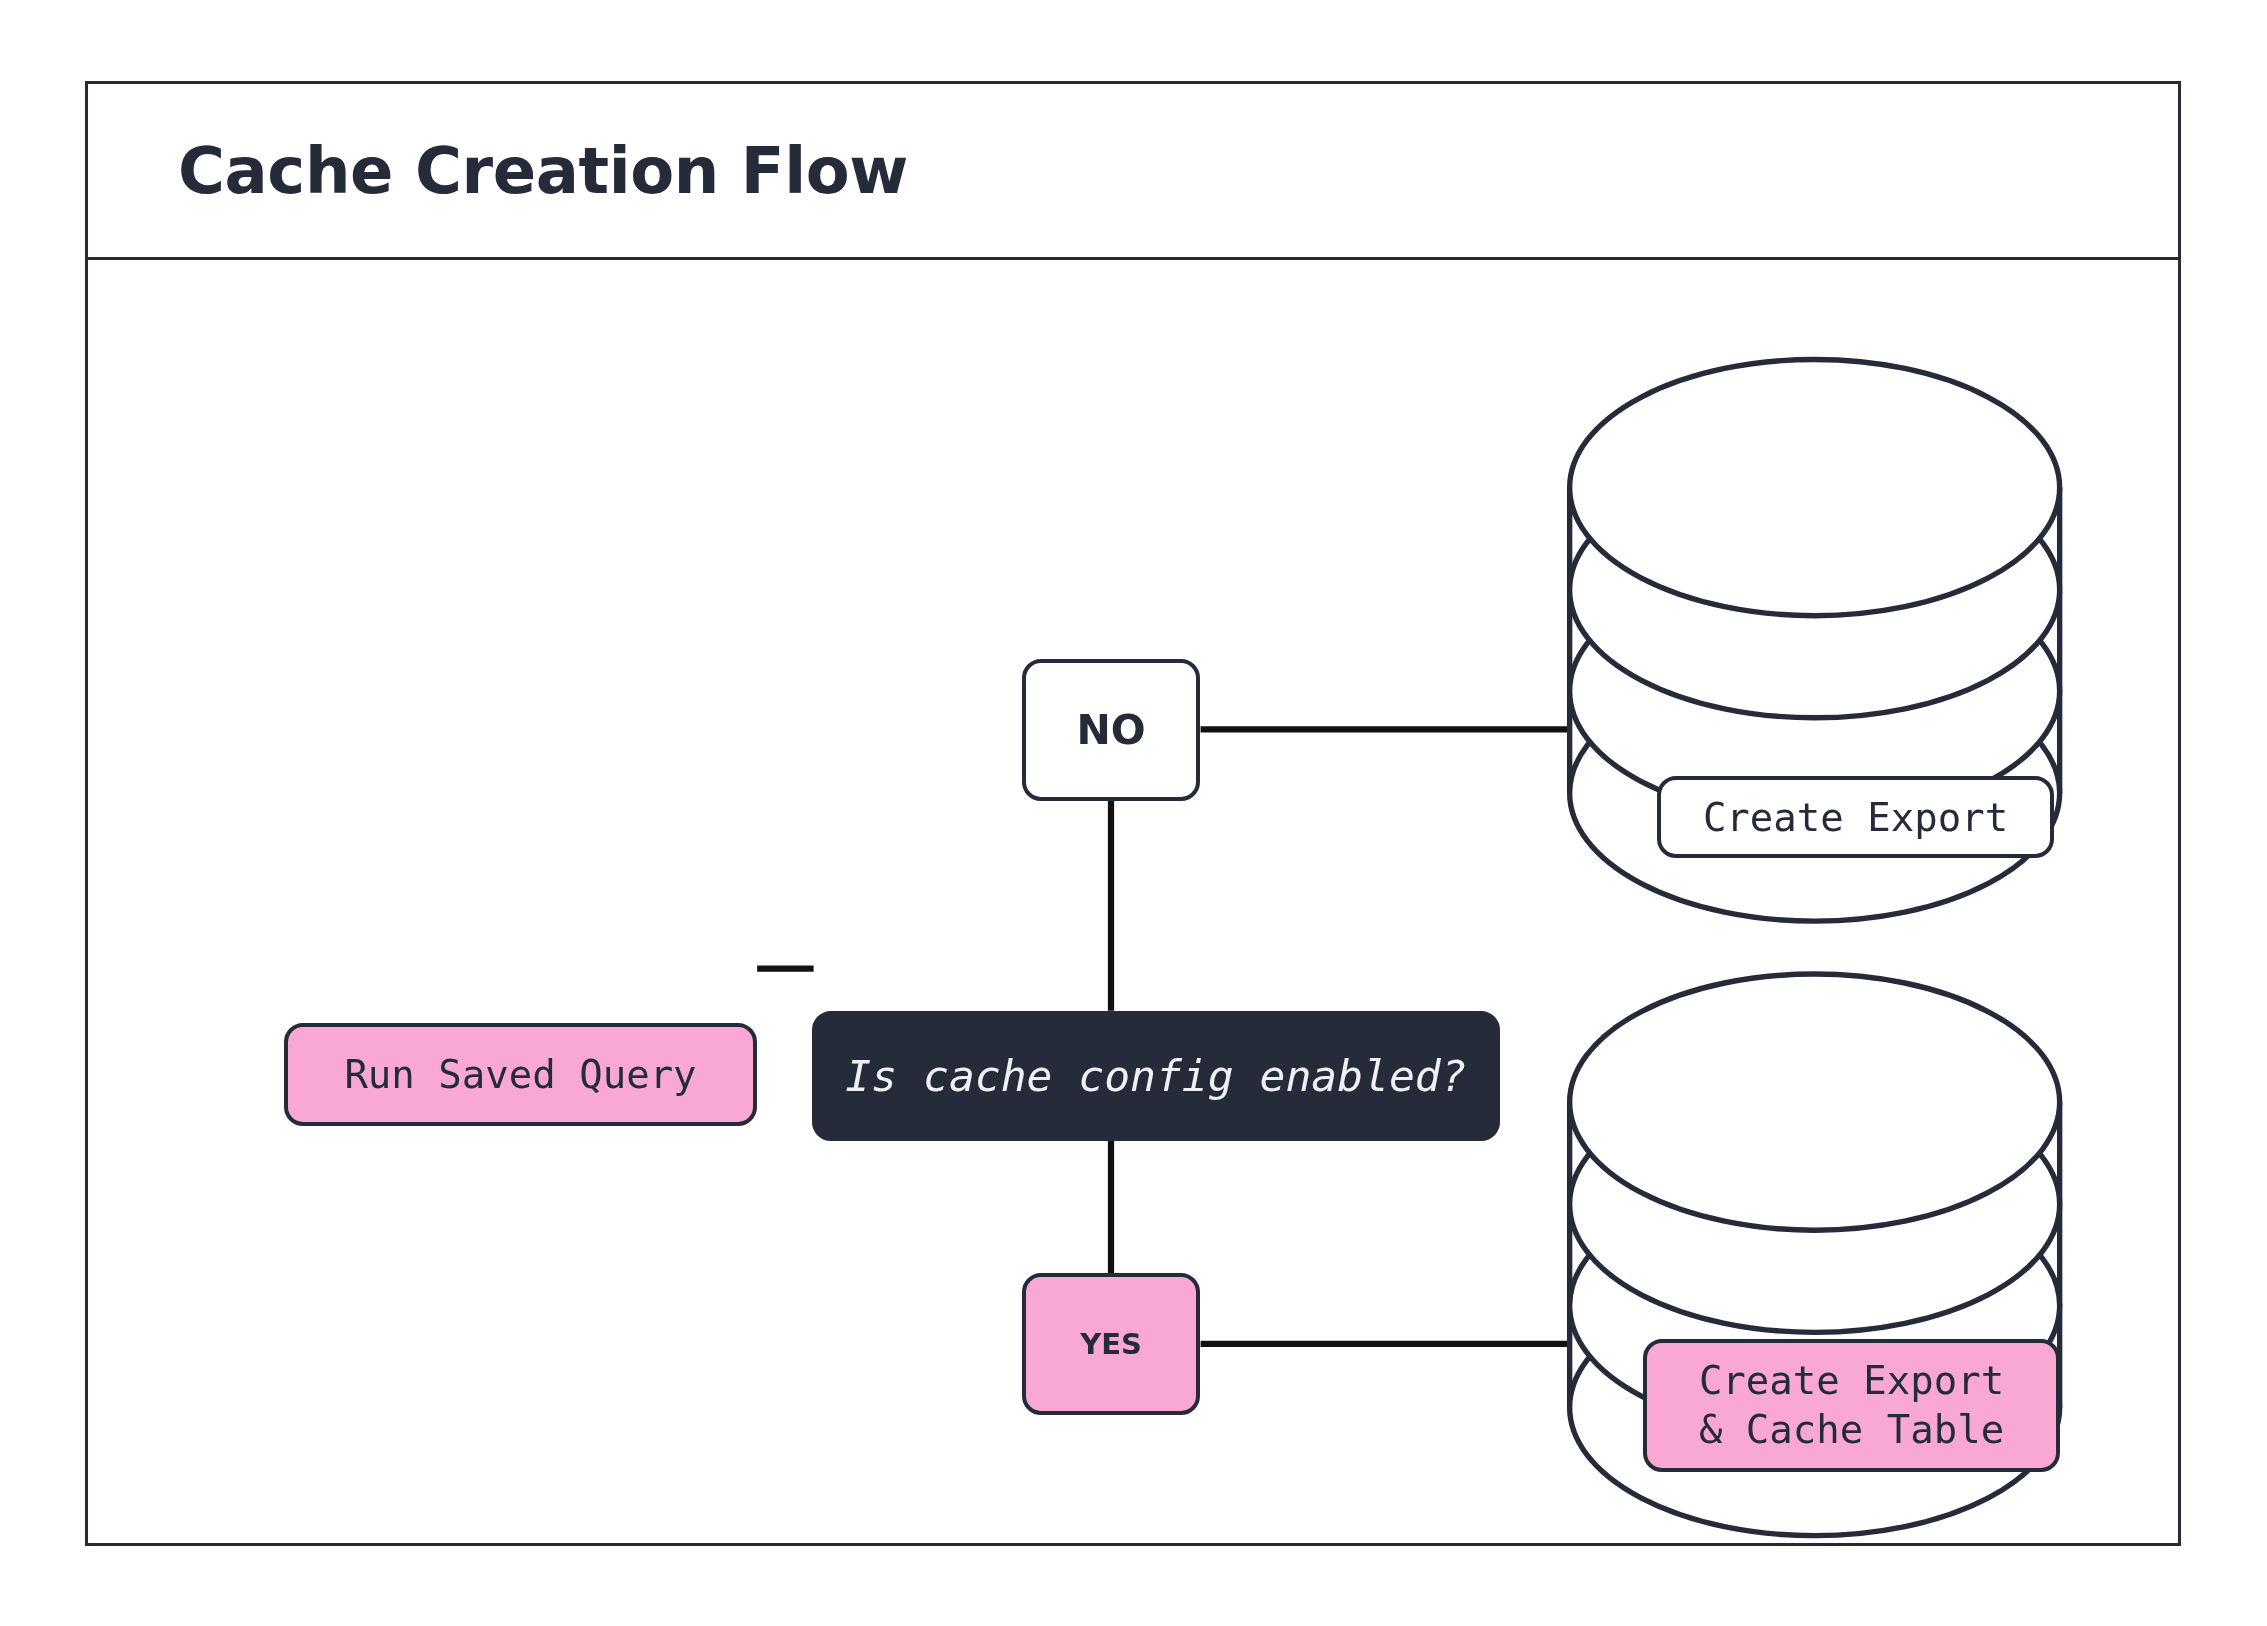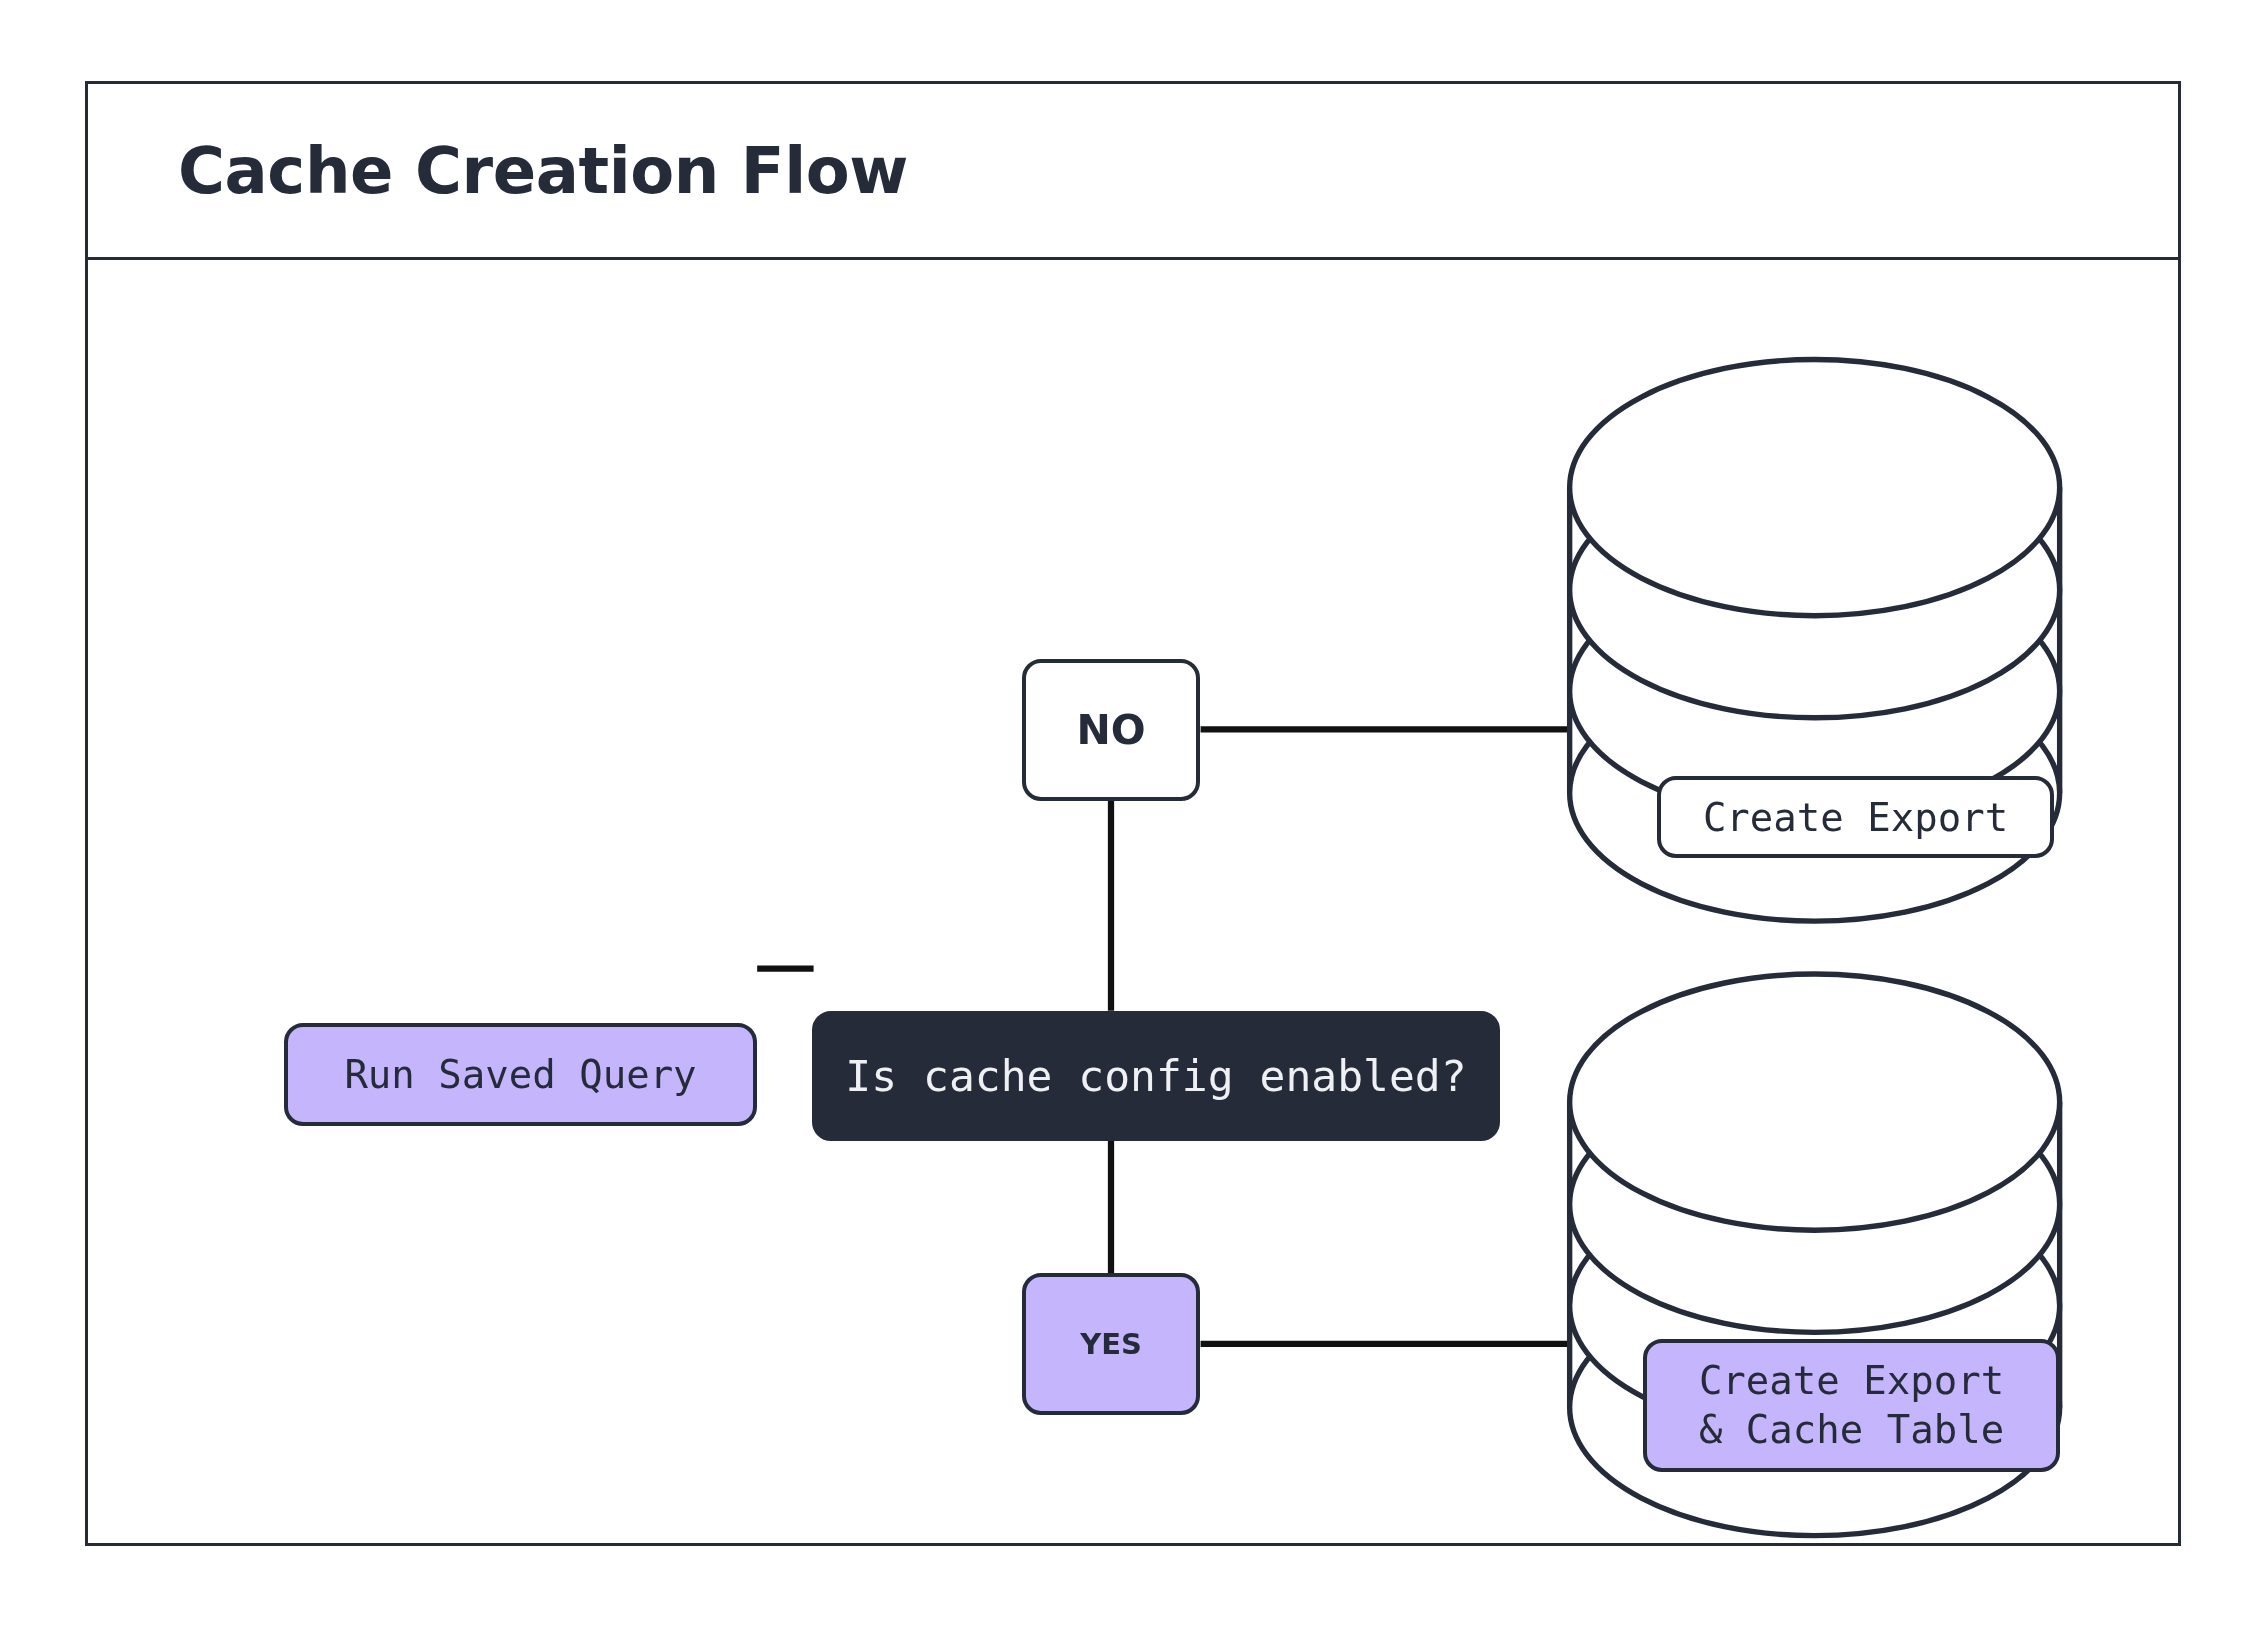--- a/index.html
+++ b/index.html
@@ -73,27 +73,28 @@
     border: 4.5px solid #262b3a;
     border-radius: 19px;
     display: flex;
     align-items: center;
     justify-content: center;
     text-align: center;
     font-family: "DejaVu Sans Mono", "Liberation Mono", monospace;
     white-space: pre;
   }
   .node-green {
-    background: #c4b5fd;
+    background: #f9a8d4;
     color: #262b3a;
   }
   .node-dark {
     background: #262b3a;
     color: #eef0f4;
     border-color: #262b3a;
+    font-style: italic;
   }
   .node-white {
     background: #ffffff;
     color: #262b3a;
   }
   .lbl-sans {
     font-family: "DejaVu Sans", "Liberation Sans", sans-serif;
     font-weight: 600;
   }
 

